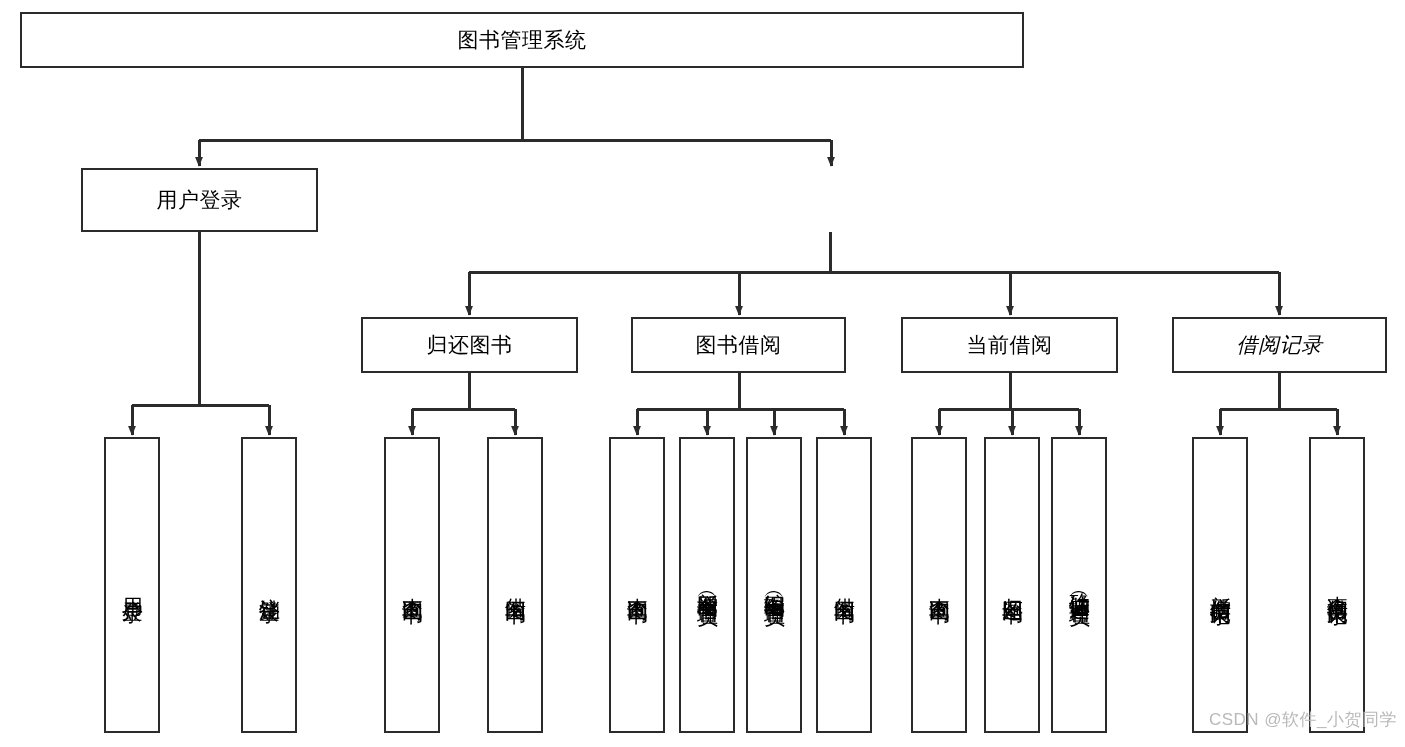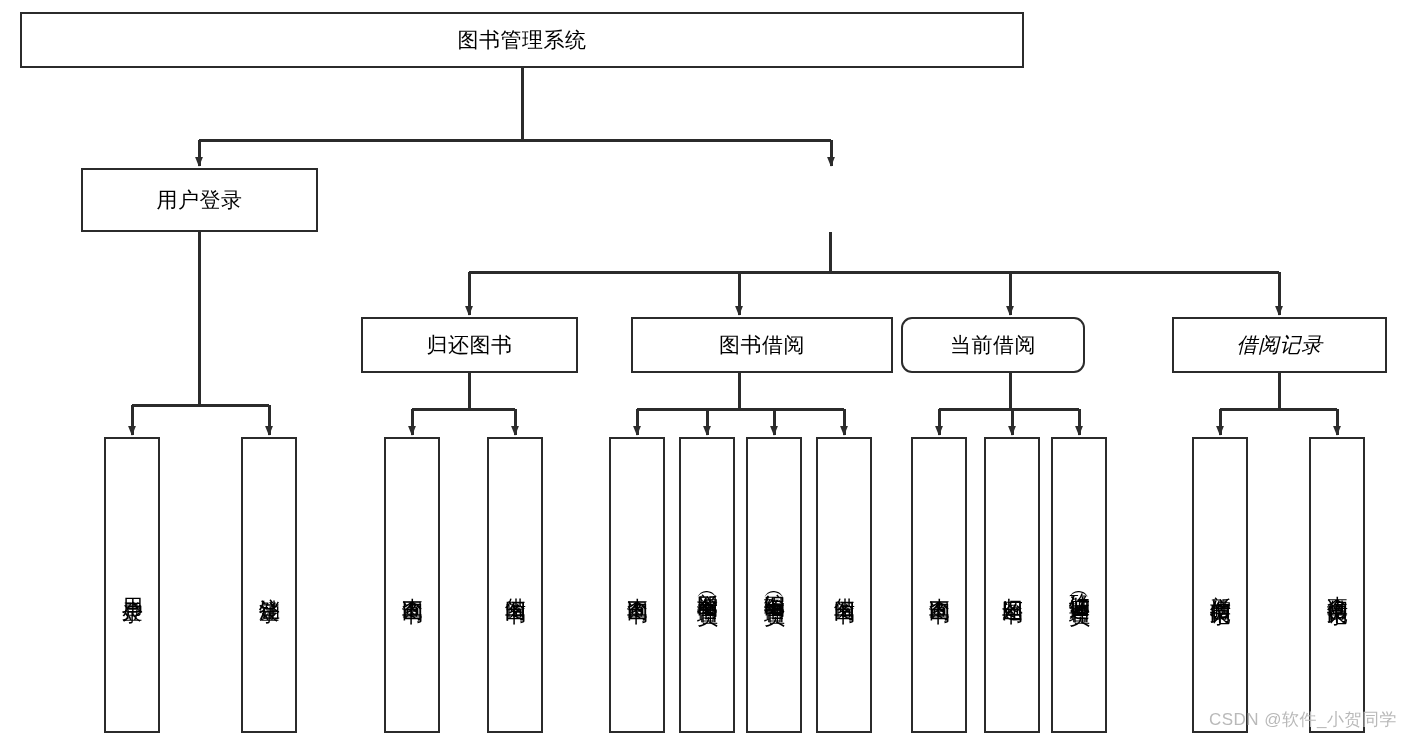--- a/index.html
+++ b/index.html
@@ -129,24 +129,24 @@
     <span class="node-label">图书管理系统</span>
   </div>
 
   <div class="node" style="left:81px; top:168px; width:237px; height:64px;">
     <span class="node-label">用户登录</span>
   </div>
 
   <div class="node" style="left:361px; top:317px; width:217px; height:56px;">
     <span class="node-label">归还图书</span>
   </div>
-  <div class="node" style="left:631px; top:317px; width:262px; height:56px;">
+  <div class="node" style="left:631px; top:317px; width:215px; height:56px;">
     <span class="node-label">图书借阅</span>
   </div>
-  <div class="node" style="left:901px; top:317px; width:184px; height:56px;border-radius:11px;">
+  <div class="node" style="left:901px; top:317px; width:217px; height:56px;">
     <span class="node-label">当前借阅</span>
   </div>
   <div class="node" style="left:1172px; top:317px; width:215px; height:56px;font-style:italic;">
     <span class="node-label">借阅记录</span>
   </div>
 
   <div class="node leaf" style="left:104px; top:437px; width:56px; height:296px;">
     <span class="node-label">用户登录</span>
   </div>
   <div class="node leaf" style="left:241px; top:437px; width:56px; height:296px;">

